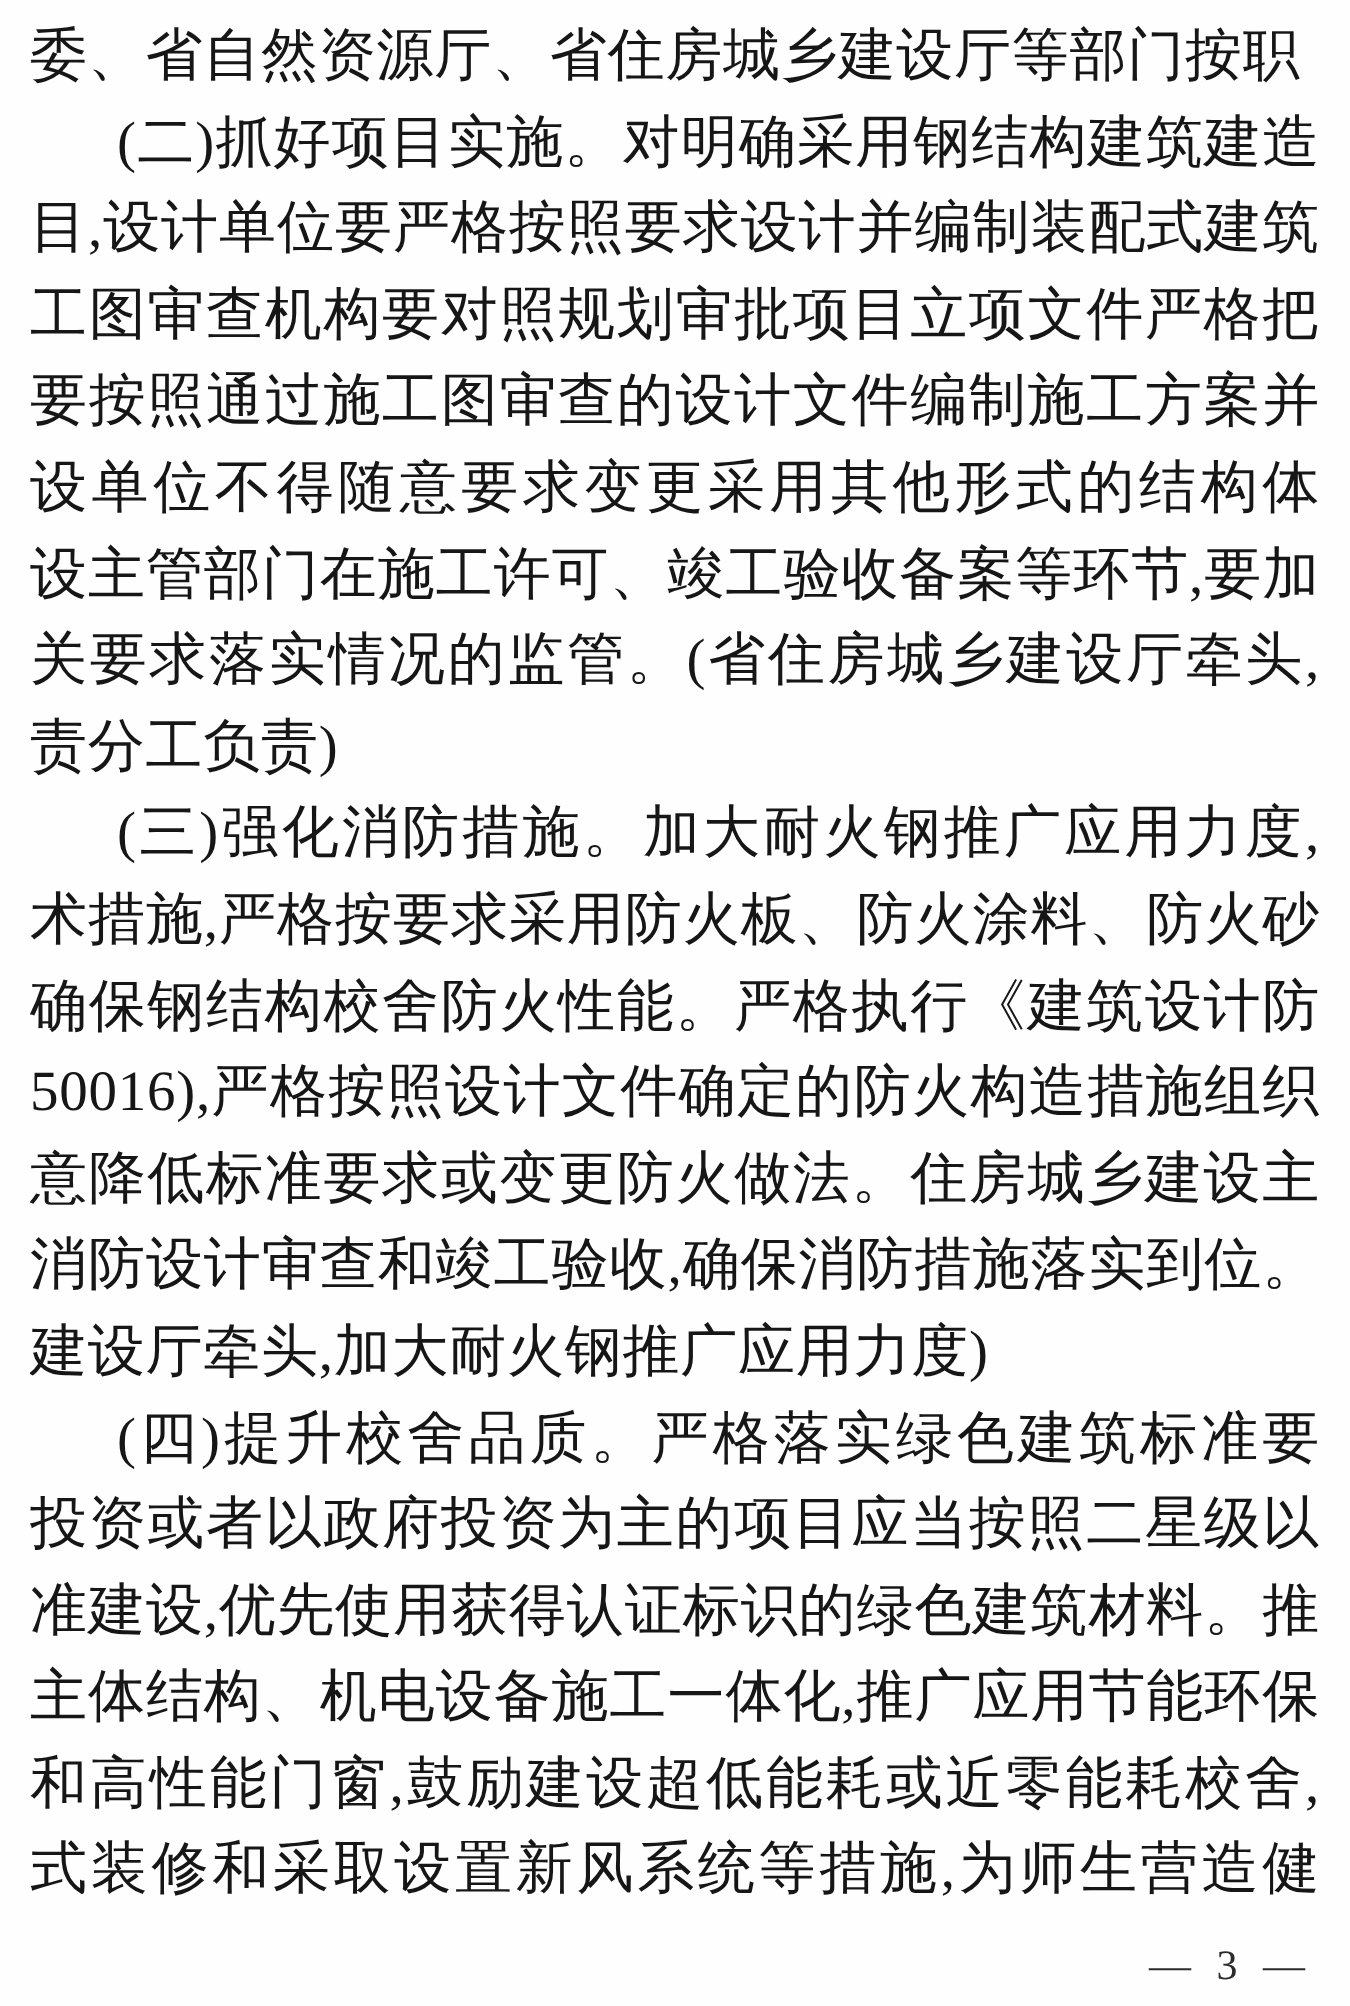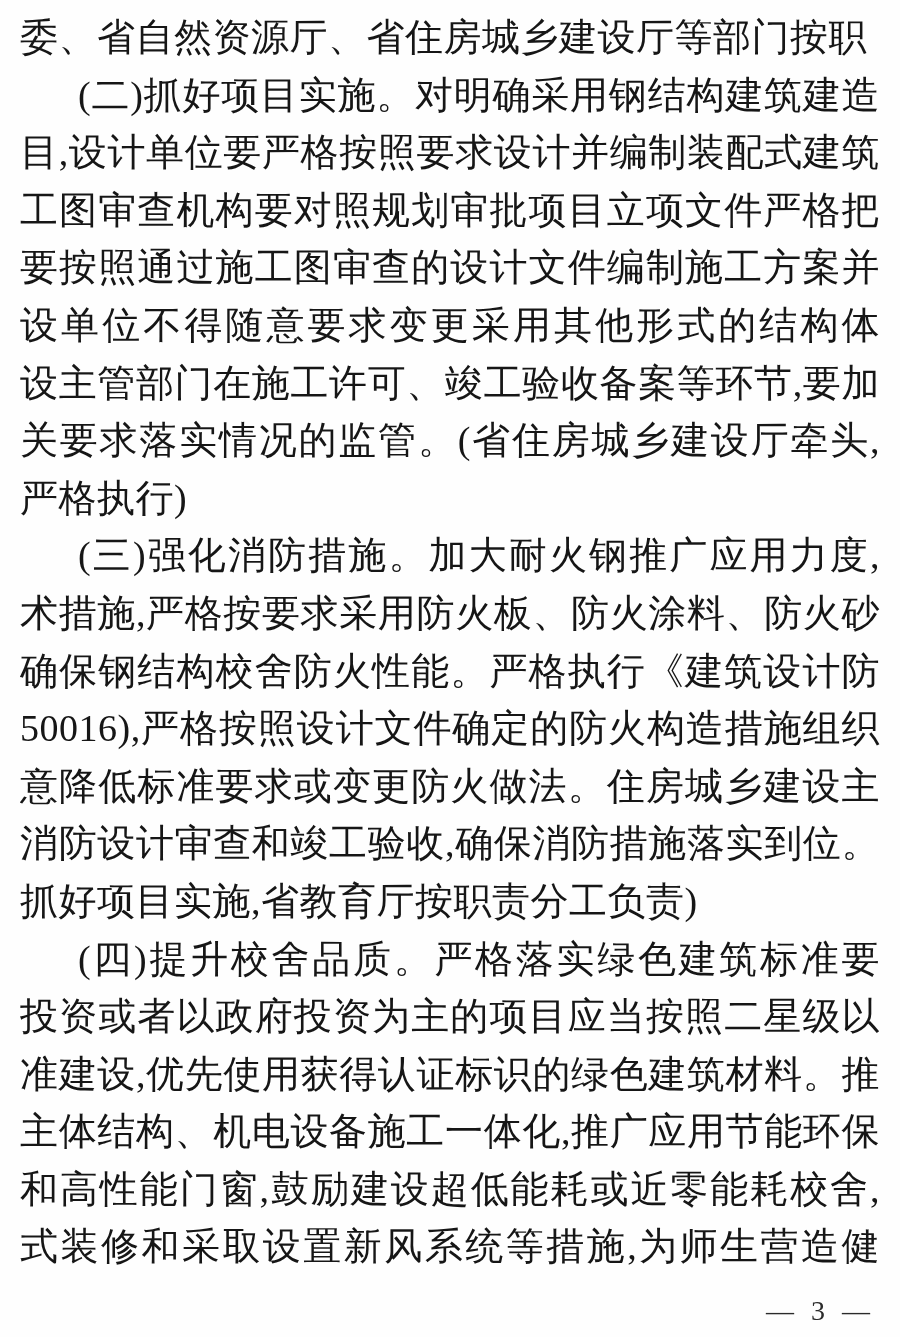--- a/index.html
+++ b/index.html
@@ -63,28 +63,28 @@
 <div class="page">
   <div class="content" id="document-body">
       <div class="line no-justify">委、省自然资源厅、省住房城乡建设厅等部门按职责分工负责)</div>
       <div class="line indent">(二)抓好项目实施。对明确采用钢结构建筑建造的校舍项</div>
       <div class="line">目,设计单位要严格按照要求设计并编制装配式建筑设计专篇,施</div>
       <div class="line">工图审查机构要对照规划审批项目立项文件严格把关,施工单位</div>
       <div class="line">要按照通过施工图审查的设计文件编制施工方案并组织实施,建</div>
       <div class="line">设单位不得随意要求变更采用其他形式的结构体系。住房城乡建</div>
       <div class="line">设主管部门在施工许可、竣工验收备案等环节,要加强对钢结构相</div>
       <div class="line">关要求落实情况的监管。(省住房城乡建设厅牵头,省教育厅按职</div>
-      <div class="line no-justify">严格执行)</div>
+      <div class="line no-justify">责分工负责)</div>
       <div class="line indent">(三)强化消防措施。加大耐火钢推广应用力度,完善防火技</div>
       <div class="line">术措施,严格按要求采用防火板、防火涂料、防火砂浆等防火材料,</div>
       <div class="line">确保钢结构校舍防火性能。严格执行《建筑设计防火规范》(GB</div>
       <div class="line">50016),严格按照设计文件确定的防火构造措施组织施工,不得随</div>
       <div class="line">意降低标准要求或变更防火做法。住房城乡建设主管部门要加强</div>
       <div class="line">消防设计审查和竣工验收,确保消防措施落实到位。(省住房城乡</div>
-      <div class="line no-justify">抓好项目实施,省教育厅按职责分工负责)</div>
+      <div class="line no-justify">建设厅牵头,加大耐火钢推广应用力度)</div>
       <div class="line indent">(四)提升校舍品质。严格落实绿色建筑标准要求,其中,政府</div>
       <div class="line">投资或者以政府投资为主的项目应当按照二星级以上绿色建筑标</div>
       <div class="line">准建设,优先使用获得认证标识的绿色建筑材料。推行装饰装修与</div>
       <div class="line">主体结构、机电设备施工一体化,推广应用节能环保新型建筑材料</div>
       <div class="line">和高性能门窗,鼓励建设超低能耗或近零能耗校舍,鼓励采用装配</div>
       <div class="line">式装修和采取设置新风系统等措施,为师生营造健康、舒适和高效</div>
     </div>
   <div class="footer">
     <span class="dash">—</span>
     <span class="num">3</span>

